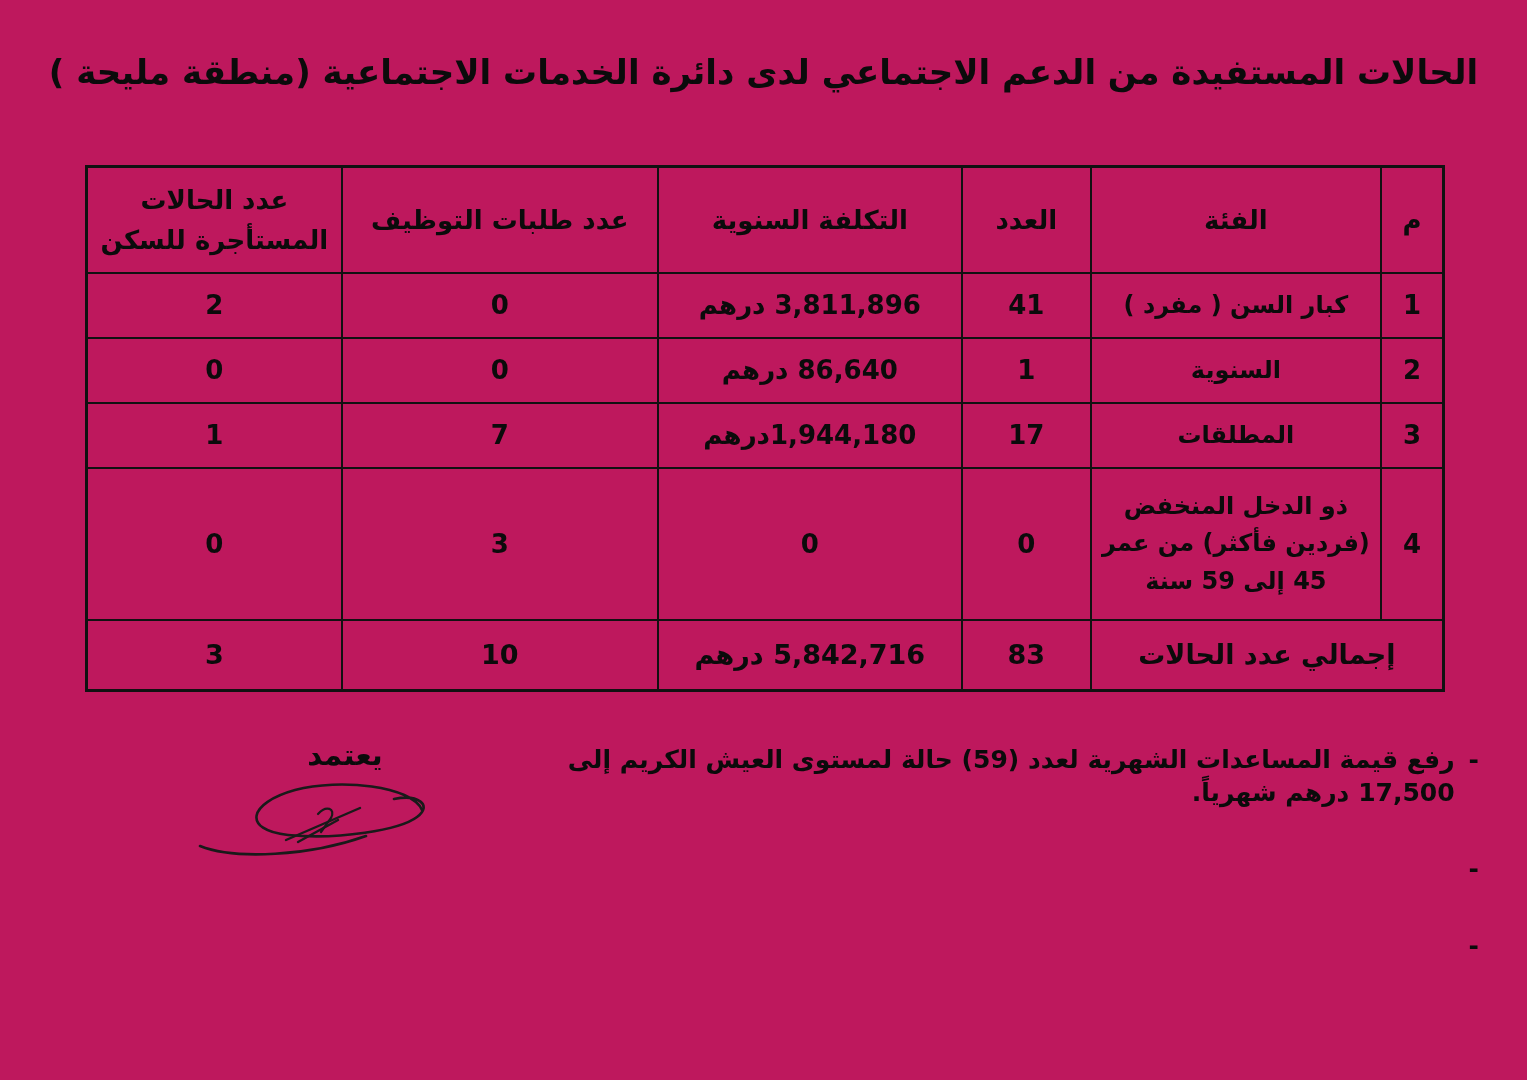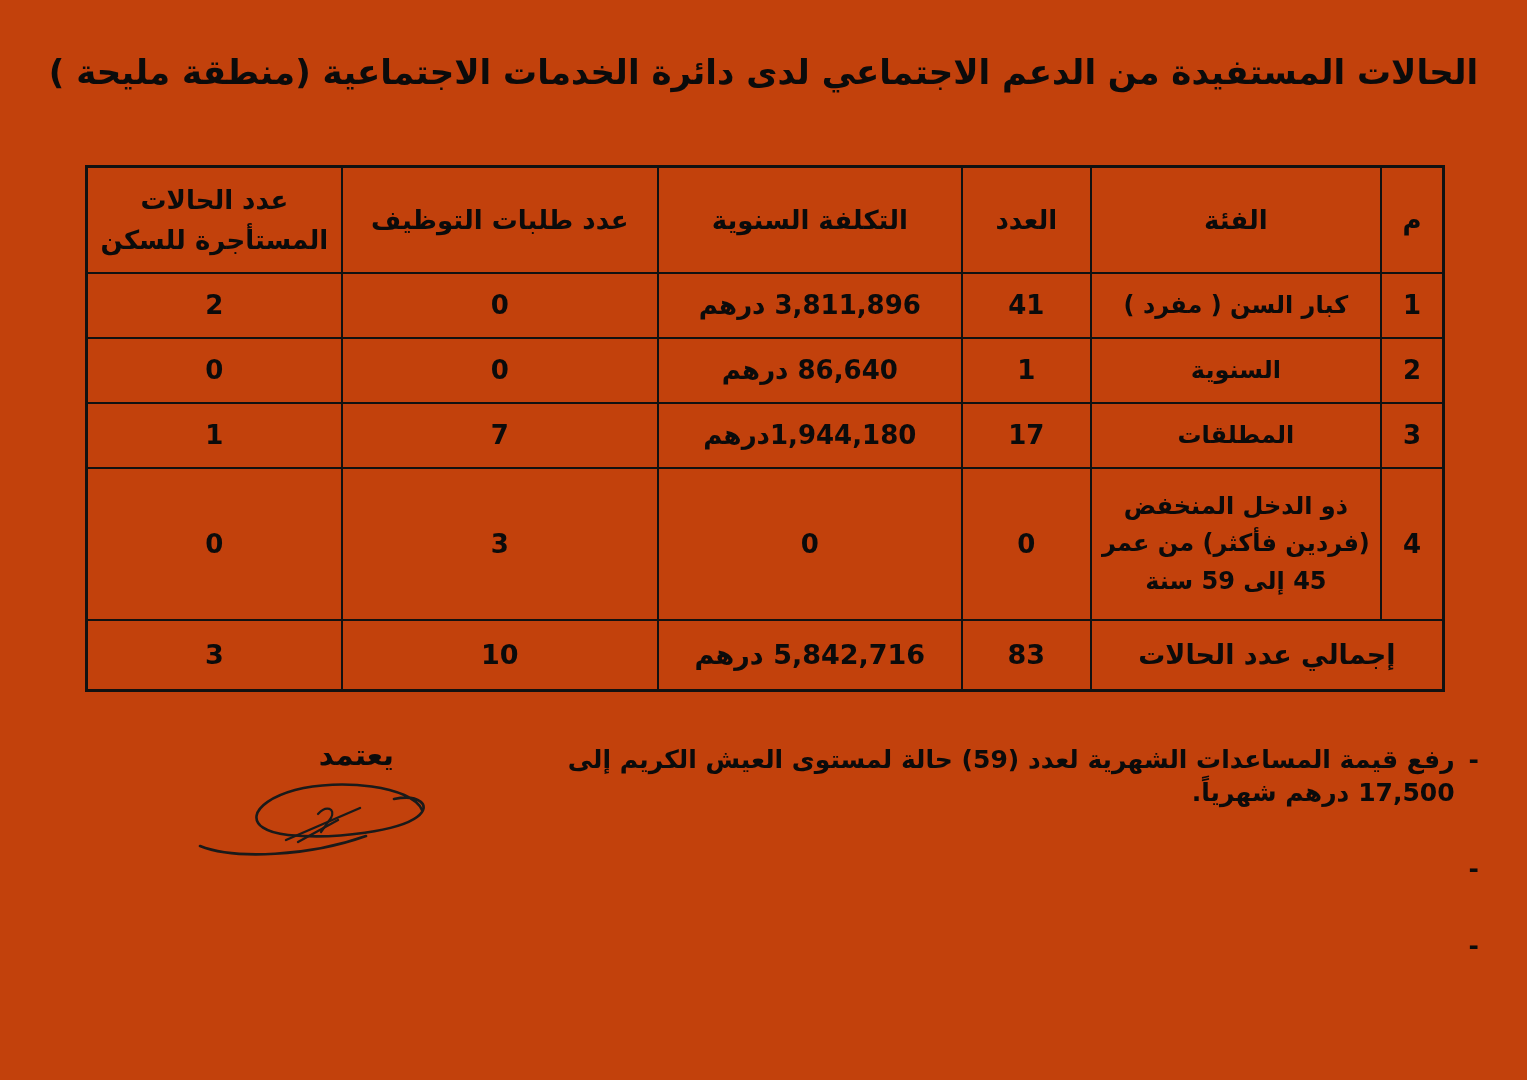--- a/index.html
+++ b/index.html
@@ -9,21 +9,21 @@
     height: 1080px;
     background: #ffffff;
     font-family: "DejaVu Sans", sans-serif;
     color: #0b0b0b;
     overflow: hidden;
   }
   .page {
     position: relative;
     width: 1527px;
     height: 1080px;
-    background: #c2410c;
+    background: #be185d;
   }
   .doc-title {
     position: absolute;
     top: 52px;
     left: 0;
     width: 100%;
     text-align: center;
     direction: rtl;
     font-size: 34px;
     font-weight: bold;
@@ -72,24 +72,24 @@
     font-size: 25px;
     font-weight: bold;
     margin-bottom: 44px;
     line-height: 1.3;
   }
   .note-dash {
     margin-left: 14px;
   }
   .approval {
     position: absolute;
-    left: 274px;
+    left: 285px;
     top: 738px;
     width: 120px;
-    text-align: right;
+    text-align: center;
     font-size: 29px;
     font-weight: bold;
     direction: rtl;
   }
   .signature {
     position: absolute;
     left: 190px;
     top: 772px;
     width: 250px;
     height: 90px;

